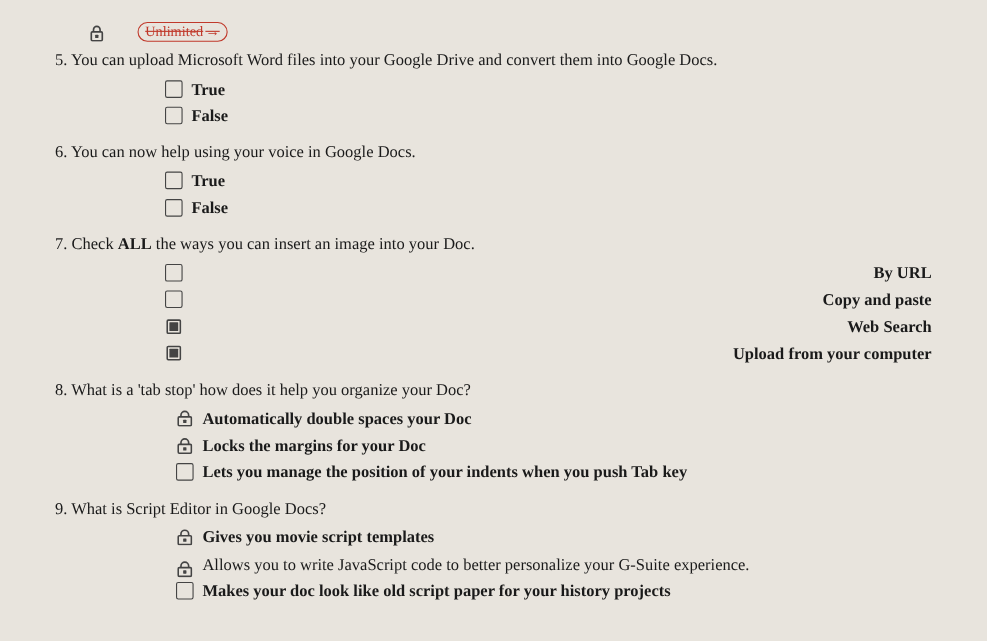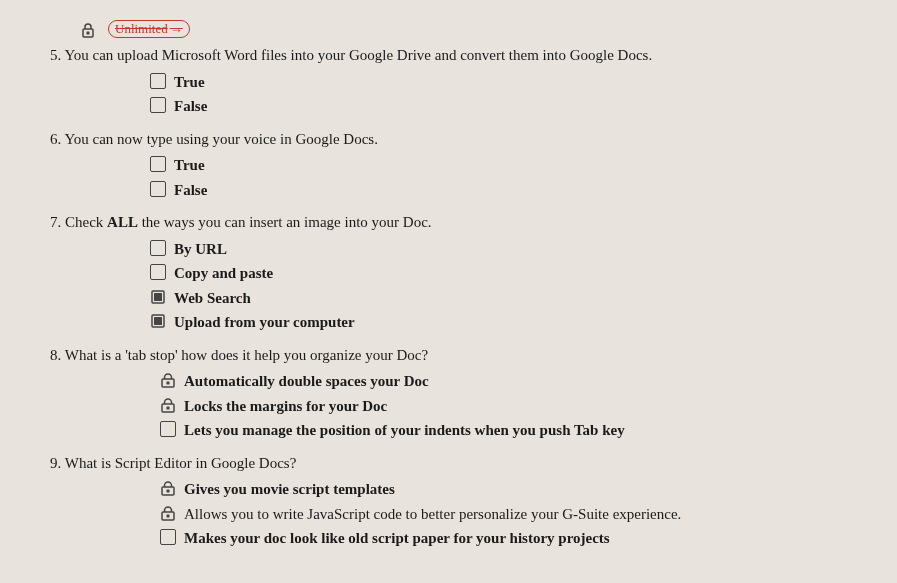--- a/index.html
+++ b/index.html
@@ -84,46 +84,48 @@
       margin-left: 2px;
       text-decoration: none;
       font-size: 13px;
     }
 
     .top-row {
       display: flex;
       align-items: center;
       margin-bottom: 6px;
       padding-left: 30px;
+      gap: 17px;
     }
 
     .lock-svg {
       width: 14px;
       height: 16px;
     }
 
     strong {
       font-weight: bold;
     }
 
     .q7-options {
       padding-left: 100px;
+      text-align: right;
     }
 
     .q8-options {
       padding-left: 110px;
     }
 
     .q9-options {
       padding-left: 110px;
     }
 
     .multi-line-option {
       display: flex;
-      align-items: flex-start;
+      align-items: flex-end;
       margin-bottom: 2px;
       font-size: 15px;
       line-height: 1.5;
     }
 
     .multi-line-text {
       flex: 1;
     }
 
     .answered-icon {
@@ -164,21 +166,21 @@
       </li>
       <li class="option-item">
         <span class="checkbox-icon"></span>
         <span class="option-text">False</span>
       </li>
     </ul>
   </div>
 
   <div class="question-block">
     <div class="question-text">
-      <span>6.</span> <span>You can now type using your voice in Google Docs.</span>
+      <span>6.</span> <span>You can now help using your voice in Google Docs.</span>
     </div>
     <ul class="options-list">
       <li class="option-item">
         <span class="checkbox-icon"></span>
         <span class="option-text">True</span>
       </li>
       <li class="option-item">
         <span class="checkbox-icon"></span>
         <span class="option-text">False</span>
       </li>

